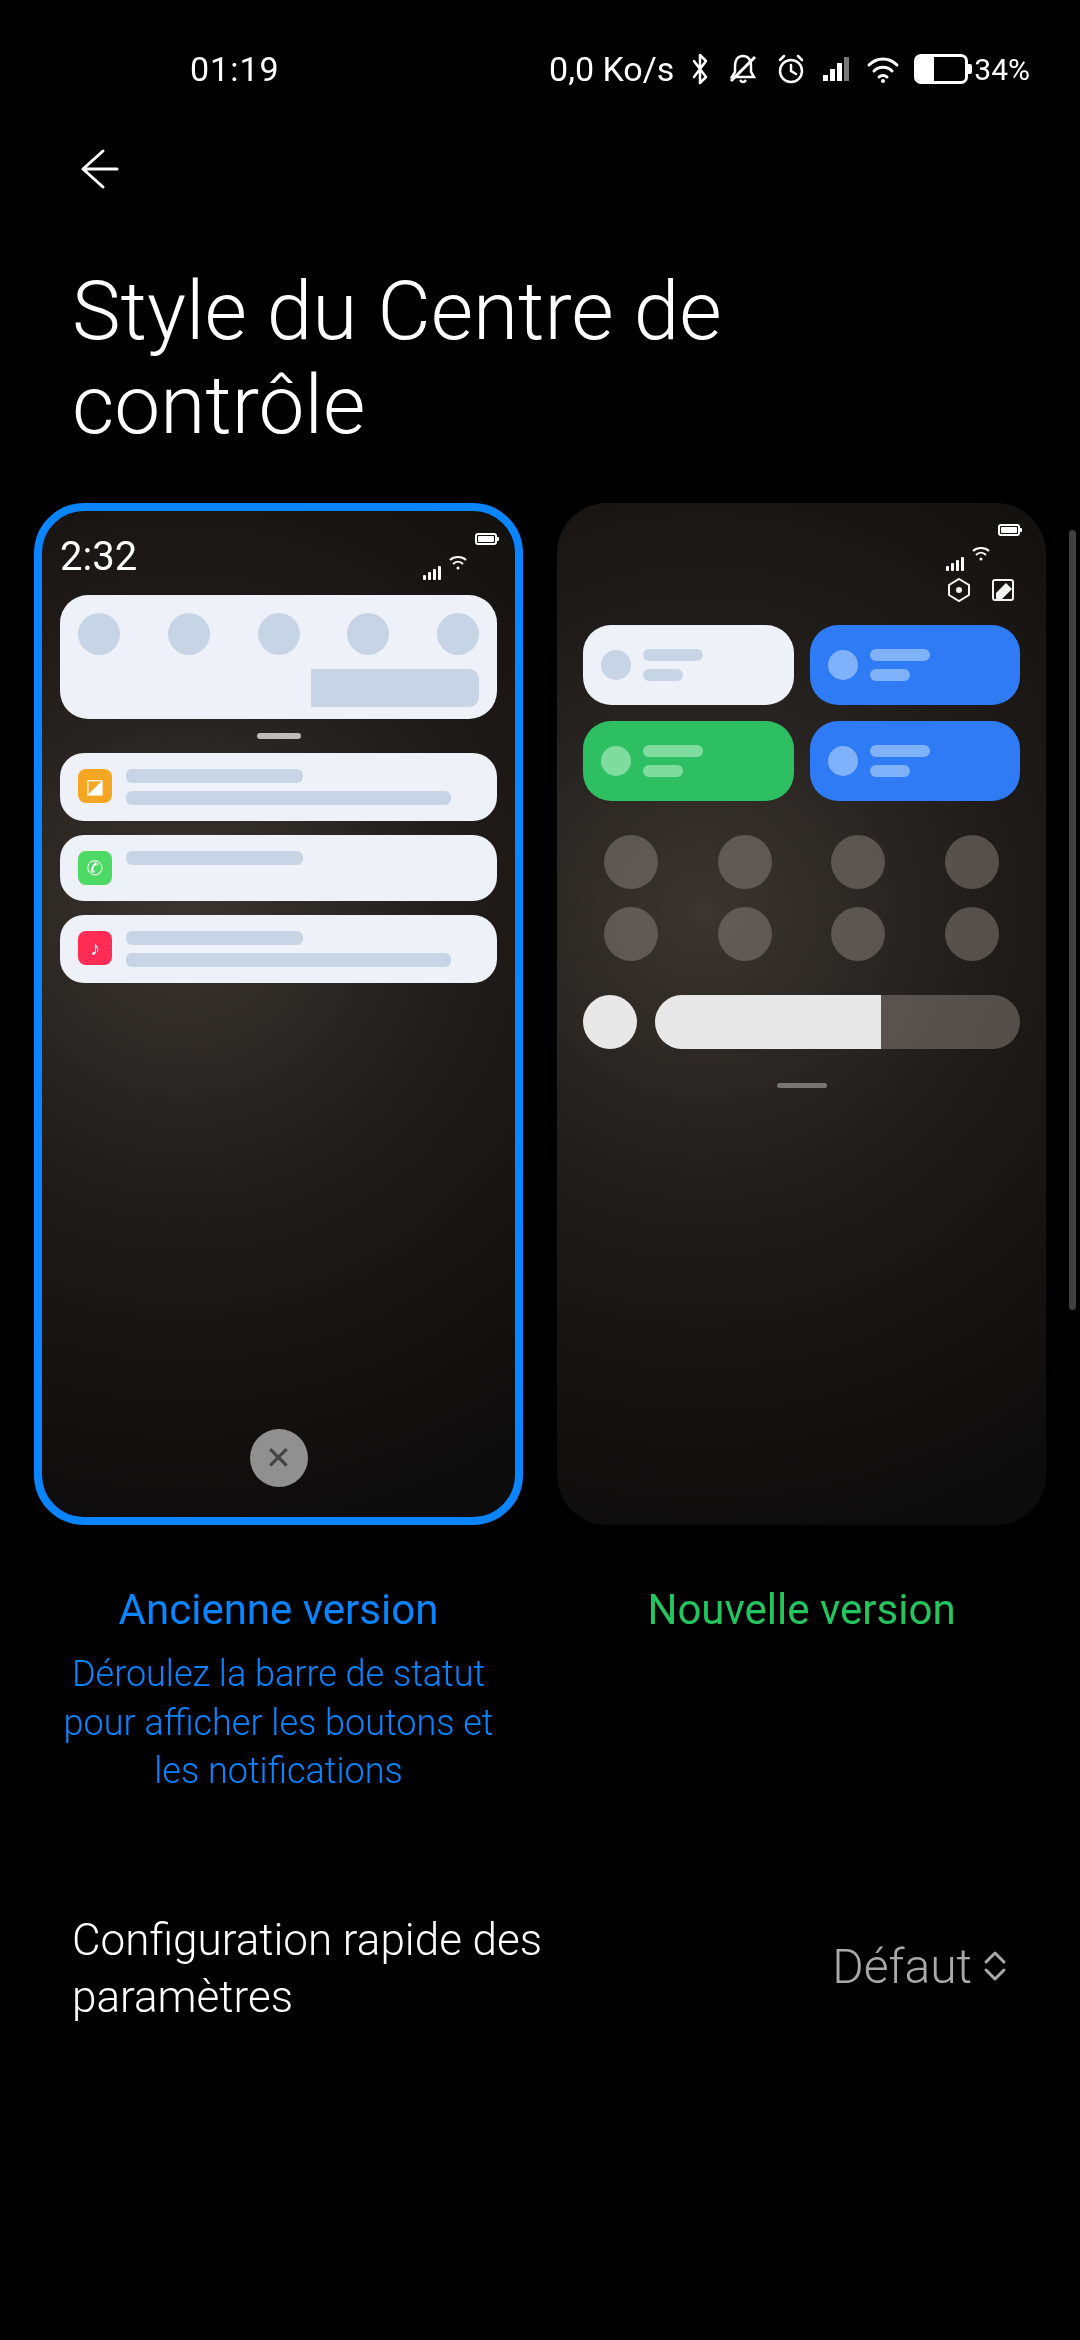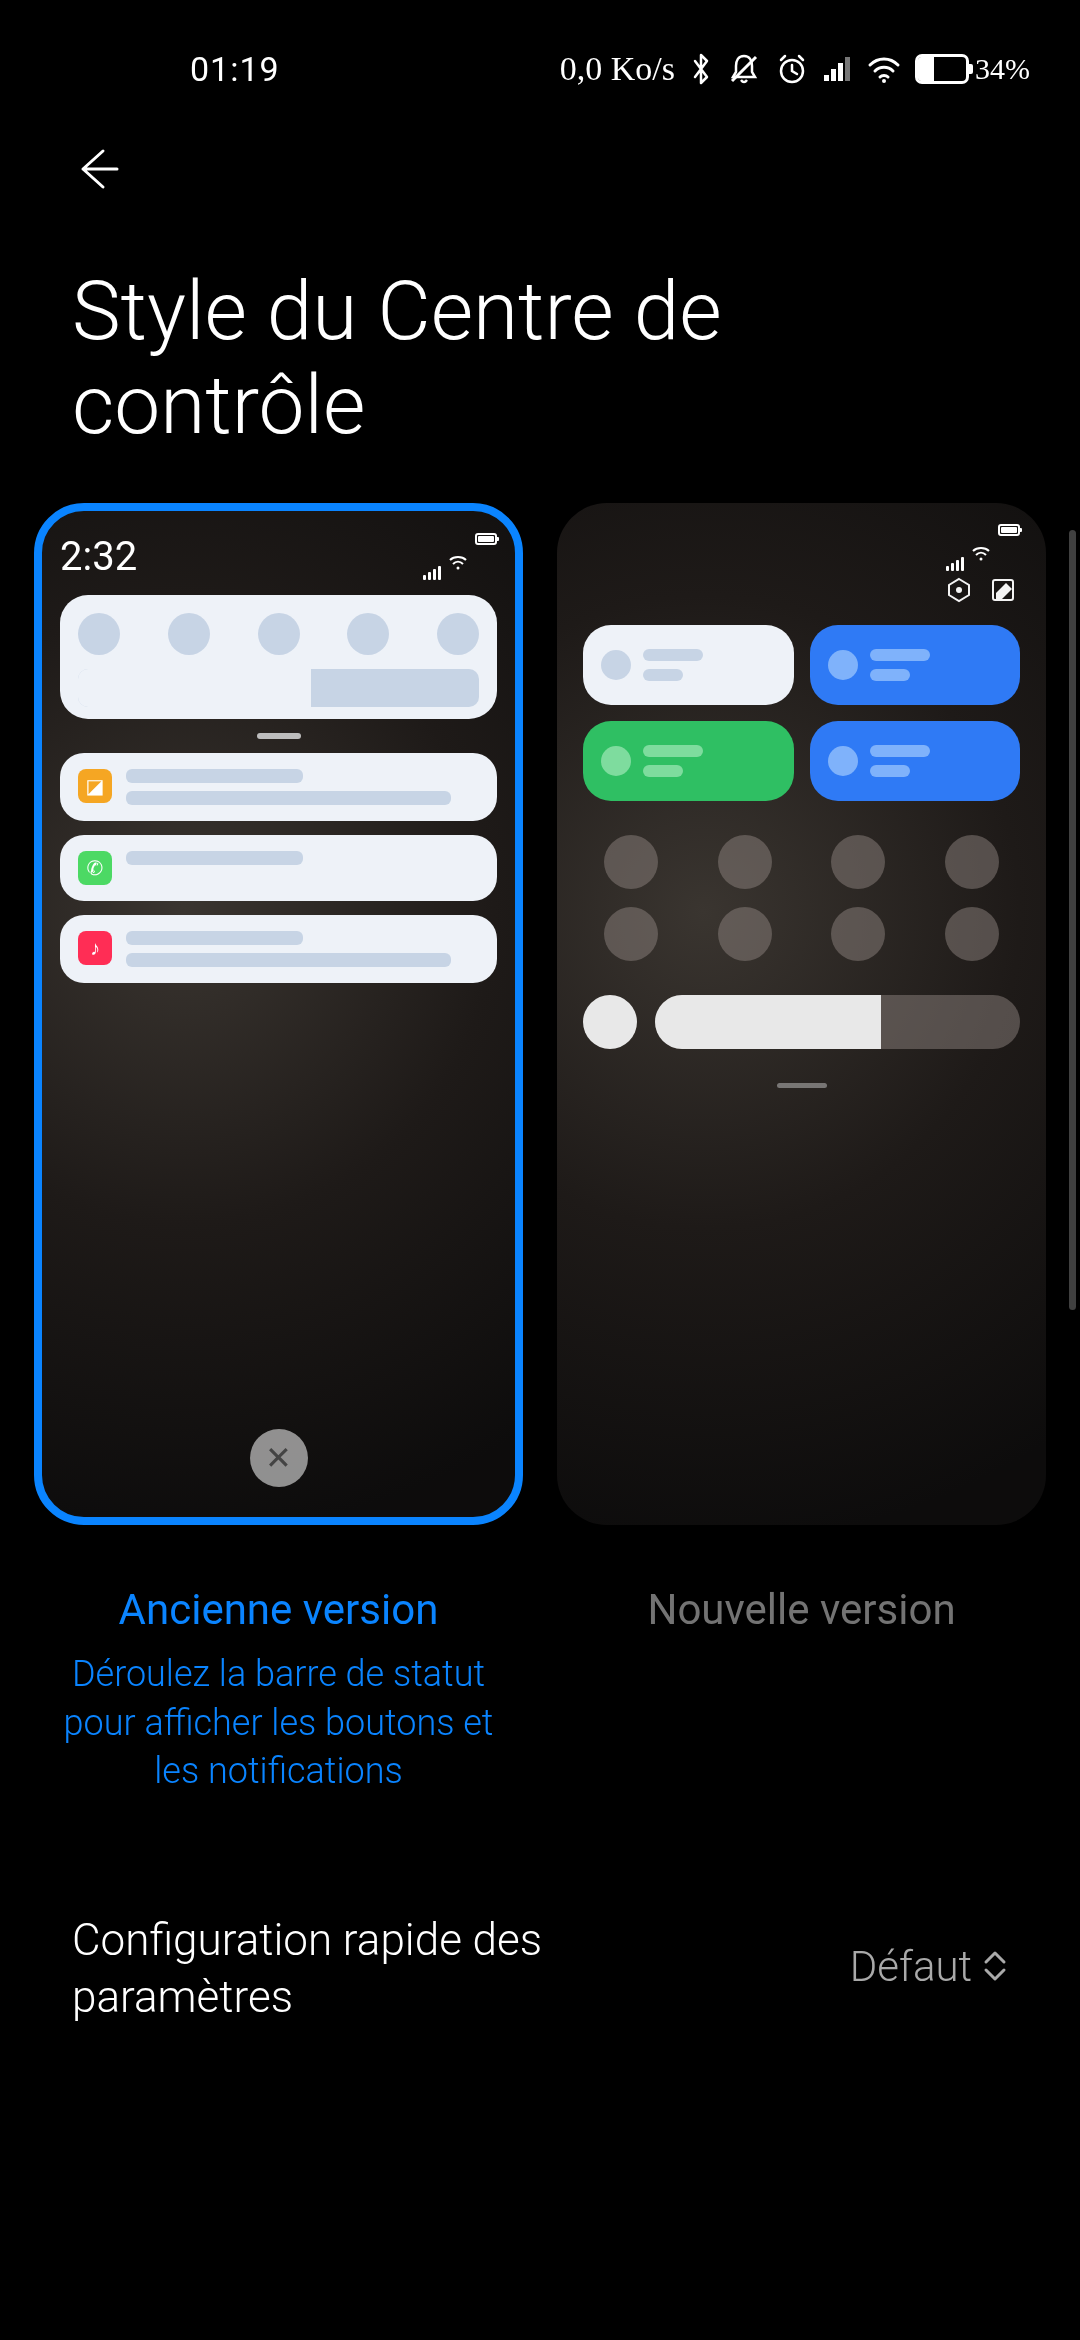--- a/index.html
+++ b/index.html
@@ -18,21 +18,21 @@
     display: flex;
     justify-content: space-between;
     align-items: center;
     padding: 0 50px 0 190px;
     font-size: 34px;
     font-weight: 400;
     margin-top: 24px;
   }
   .status-left { letter-spacing: 1px; }
   .status-right { display: flex; align-items: center; gap: 14px; }
-  .status-right span { display: inline-flex; align-items: center; font-family: Liberation Serif, serif; }
+  .status-right span { display: inline-flex; align-items: center; }
   .battery-wrap { display: flex; align-items: center; gap: 6px; }
   .battery-box {
     width: 54px; height: 30px; border: 3px solid #fff; border-radius: 7px;
     position: relative;
   }
   .battery-box::after {
     content: ""; position: absolute; right: -7px; top: 7px;
     width: 4px; height: 10px; background: #fff; border-radius: 0 2px 2px 0;
   }
   .battery-fill { background: #fff; height: 100%; width: 34%; border-radius: 3px 0 0 3px; }
@@ -186,31 +186,31 @@
   }
   .slider::before { content:""; position:absolute; inset:0; width:62%; background:#e8e8e8; }
 
   .handle2 { width: 50px; height: 5px; background: rgba(200,200,200,0.5); border-radius: 3px; margin: 20px auto 0; }
 
   
   .opt-title { font-size: 42px; font-weight: 400; margin-top: 60px; text-align: center; }
   .opt-desc { font-size: 36px; font-weight: 300; margin-top: 16px; text-align: center; line-height: 1.35; padding: 0 10px; }
   .option-card.selected .opt-title,
   .option-card.selected .opt-desc { color: #0a84ff; }
-  .option-card:not(.selected) .opt-title { color: #737373; }
+  .option-card:not(.selected) .opt-title { color: #22c55e; }
   .option-card:not(.selected) .opt-desc { color: #c4c4c4; }
 
   
   .settings-row {
     margin-top: 110px;
     padding: 0 72px;
     display: flex; align-items: center; justify-content: space-between;
   }
   .settings-label { font-size: 44px; font-weight: 300; max-width: 680px; line-height: 1.3; margin-top: 6px; }
-  .settings-value { display: flex; align-items: center; gap: 10px; color: #a9a9a9; font-size: 42px; font-weight: 300; }
+  .settings-value { display: flex; align-items: center; gap: 10px; color: #a9a9a9; font-size: 48px; font-weight: 300; }
   .sort-icon { display: flex; flex-direction: column; gap: -2px; }
   .sort-icon svg { width: 26px; height: 16px; }
 
   
   .side-scroll {
     position: absolute; right: 4px; top: 530px; width: 7px; height: 780px;
     background: rgba(255,255,255,0.25); border-radius: 4px;
   }
 </style>
 </head>

